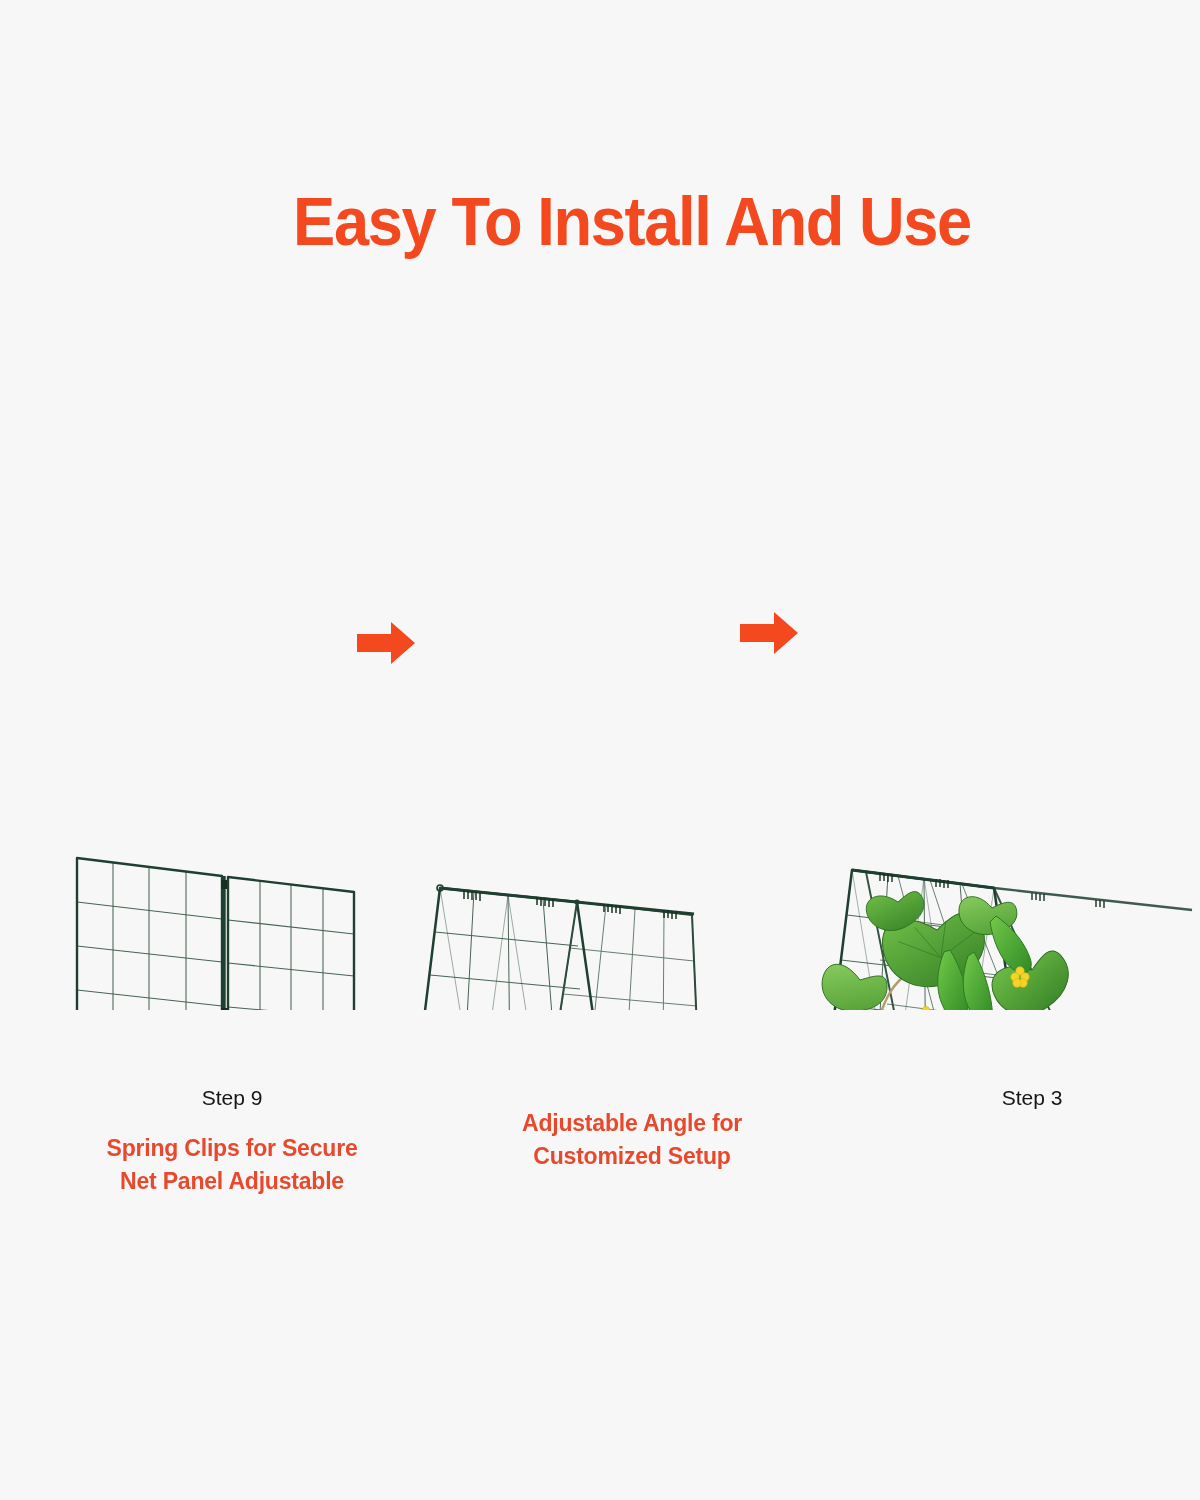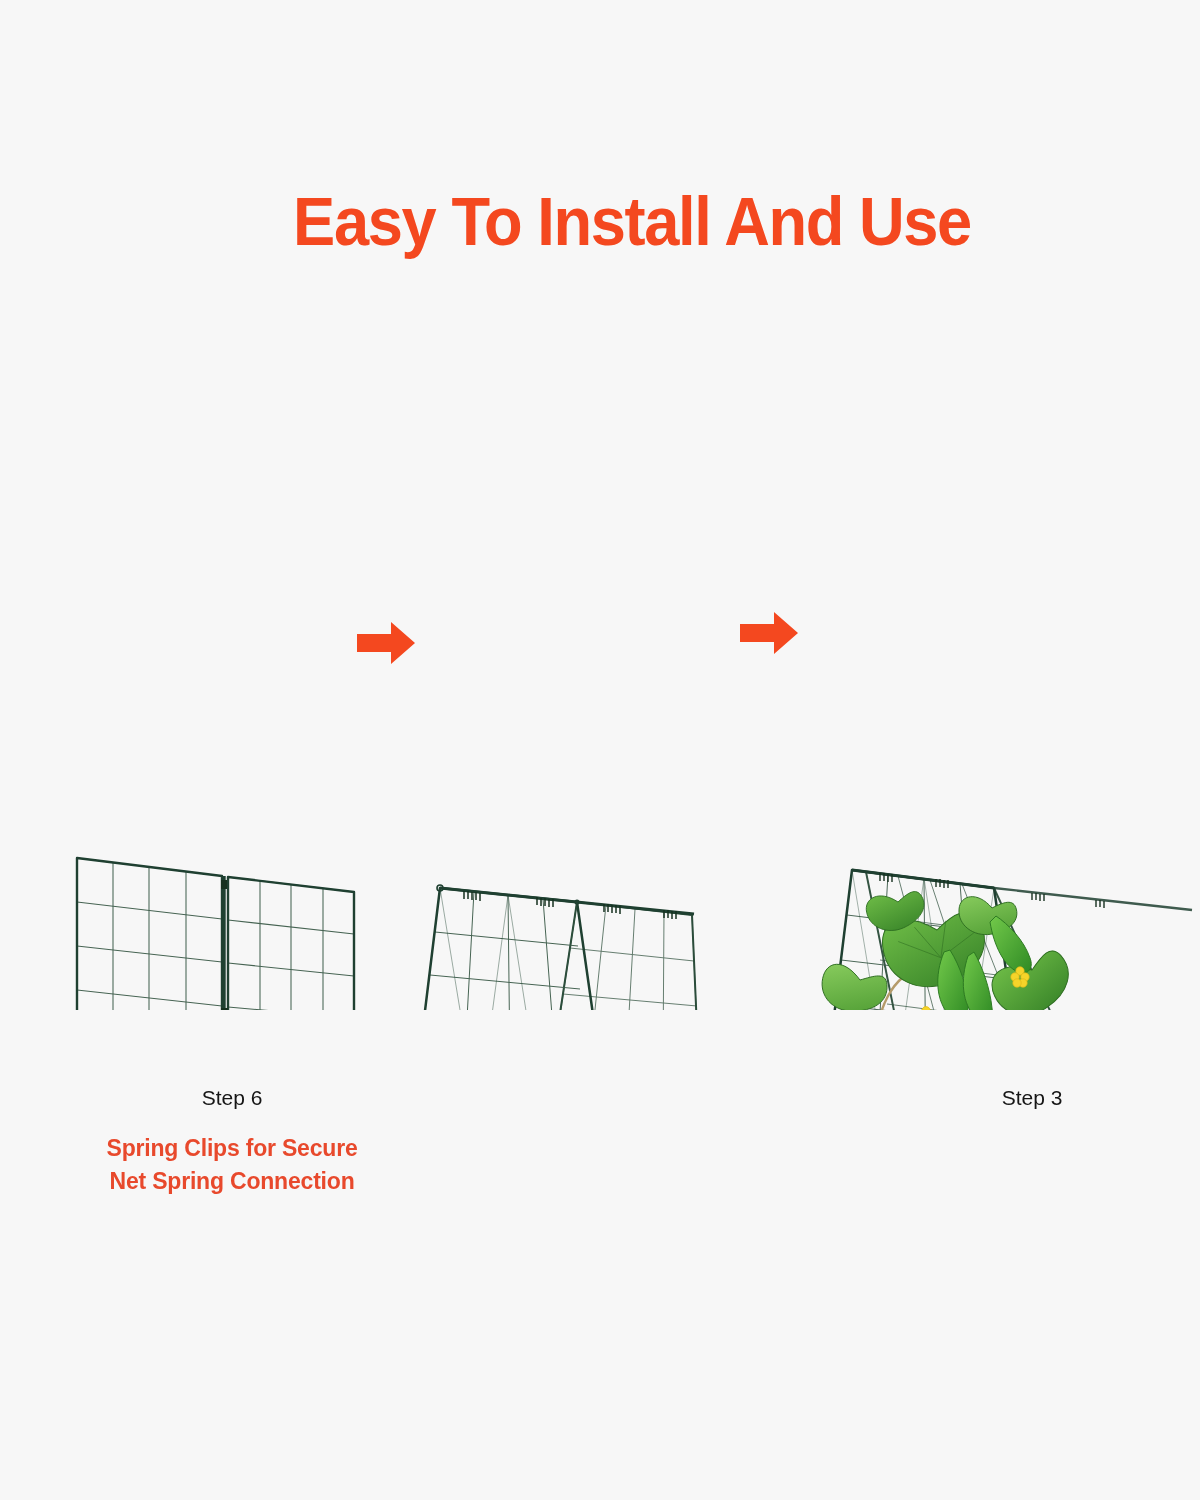--- a/index.html
+++ b/index.html
@@ -546,28 +546,32 @@
 
   <div class="arrow arrow-2">
     <svg viewBox="0 0 58 46" width="58" height="46" xmlns="http://www.w3.org/2000/svg">
       <path d="M0 14 L34 14 L34 2 L58 23 L34 44 L34 32 L0 32 Z" fill="#f4481f"></path>
     </svg>
   </div>
 
   <div class="captions">
 
     <div class="caption-col">
-      <div class="step-label">Step 6</div>
+      <div class="step-label">Step 9</div>
       <div class="step-desc">
         <span class="l1">Spring Clips for Secure</span>
-        <span class="l2">Net Spring Connection</span>
+        <span class="l2">Net Panel Adjustable</span>
       </div>
     </div>
 
     <div class="caption-col">
+      <div class="step-desc">
+        <span class="l1">Adjustable Angle for</span>
+        <span class="l2">Customized Setup</span>
+      </div>
     </div>
 
     <div class="caption-col">
       <div class="step-label">Step 3</div>
     </div>
 
   </div>
 
 </div>
 

